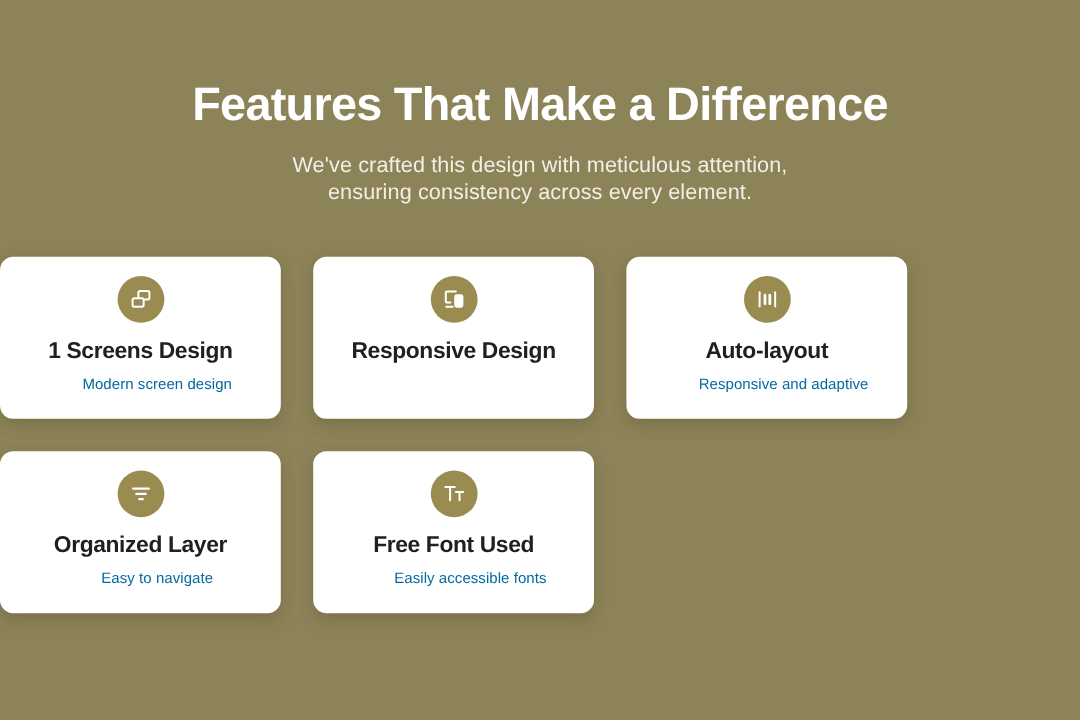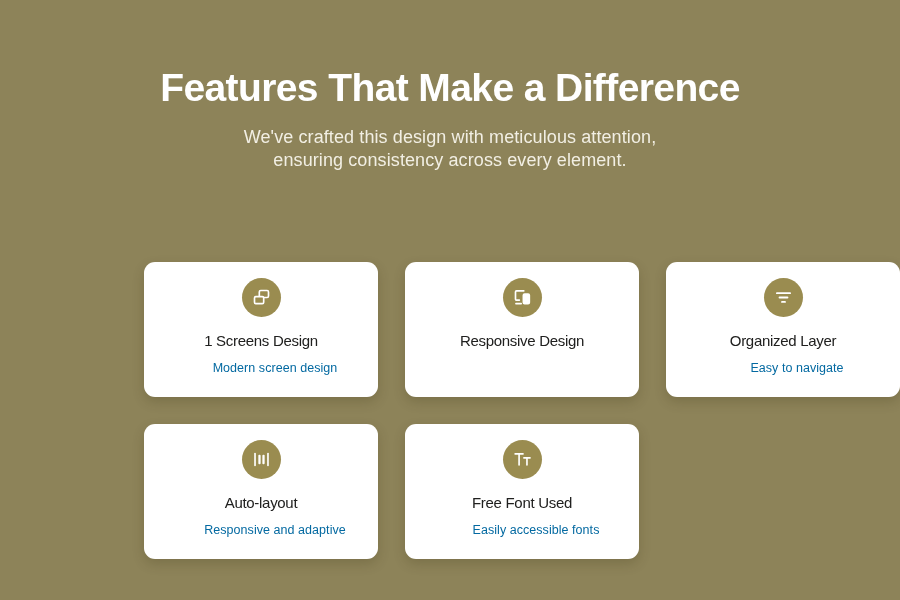--- a/index.html
+++ b/index.html
@@ -15,22 +15,21 @@
     -webkit-font-smoothing: antialiased;
   }
 
   .page {
     width: 900px;
     height: 565px;
     position: relative;
     box-sizing: border-box;
     display: flex;
     flex-direction: column;
-    align-items: flex-end;
-    gap: 48px;
+    align-items: flex-start;
   }
 
   
   .header {
     width: 100%;
     text-align: center;
     padding-top: 66px;
   }
   .page-title {
     font-size: 39px;
@@ -85,22 +84,22 @@
     align-items: center;
     justify-content: center;
     flex: none;
   }
   .icon-circle svg {
     display: block;
   }
 
   .card-title {
     margin-top: 13px;
-    font-size: 15px;
-    font-weight: 400;
+    font-size: 19px;
+    font-weight: 700;
     color: #20201f;
     letter-spacing: -0.3px;
     line-height: 22px;
     text-align: center;
   }
   .card-desc {
     margin-top: 8px;
     font-size: 12.5px;
     font-weight: 400;
     color: #0369a1;
@@ -142,41 +141,41 @@
           <path d="M13.5 4.5H5.2A1.2 1.2 0 0 0 4 5.7v8.1a1.2 1.2 0 0 0 1.2 1.2h3.2"></path>
           <path d="M4.5 19h6"></path>
           <rect x="13" y="8" width="6.8" height="11" rx="1.4" fill="#ffffff" stroke="#ffffff"></rect>
         </svg>
       </div>
       <div class="card-title">Responsive Design</div>
     </div>
 
     <div class="feature-card">
       <div class="icon-circle">
-        <svg width="21" height="21" viewBox="0 0 24 24" fill="none" stroke="#ffffff" stroke-width="2.2" stroke-linecap="round">
-          <line x1="4.5" y1="7" x2="19.5" y2="7"></line>
-          <line x1="7.5" y1="12" x2="16.5" y2="12"></line>
-          <line x1="10.3" y1="17" x2="13.7" y2="17"></line>
-        </svg>
-      </div>
-      <div class="card-title">Organized Layer</div>
-      <div class="card-desc">Easy to navigate</div>
-    </div>
-
-    <div class="feature-card">
-      <div class="icon-circle">
         <svg width="21" height="21" viewBox="0 0 24 24" fill="none" stroke="#ffffff" stroke-width="1.9" stroke-linecap="round" stroke-linejoin="round">
           <path d="M4.6 5.2v13.6"></path>
           <path d="M19.4 5.2v13.6"></path>
           <rect x="8.4" y="6.6" width="2.6" height="10.8" rx="1.1" fill="#ffffff" stroke="none"></rect>
           <rect x="13" y="6.6" width="2.6" height="10.8" rx="1.1" fill="#ffffff" stroke="none"></rect>
         </svg>
       </div>
       <div class="card-title">Auto-layout</div>
       <div class="card-desc">Responsive and adaptive</div>
+    </div>
+
+    <div class="feature-card">
+      <div class="icon-circle">
+        <svg width="21" height="21" viewBox="0 0 24 24" fill="none" stroke="#ffffff" stroke-width="2.2" stroke-linecap="round">
+          <line x1="4.5" y1="7" x2="19.5" y2="7"></line>
+          <line x1="7.5" y1="12" x2="16.5" y2="12"></line>
+          <line x1="10.3" y1="17" x2="13.7" y2="17"></line>
+        </svg>
+      </div>
+      <div class="card-title">Organized Layer</div>
+      <div class="card-desc">Easy to navigate</div>
     </div>
 
 
     <div class="feature-card">
       <div class="icon-circle">
         <svg width="21" height="21" viewBox="0 0 24 24" fill="none" stroke="#ffffff" stroke-width="1.9" stroke-linecap="round">
           <path d="M3.6 5.6h9"></path>
           <path d="M8.1 5.6v12.6"></path>
           <path d="M13.6 10.2h7"></path>
           <path d="M17.1 10.2v8"></path>

